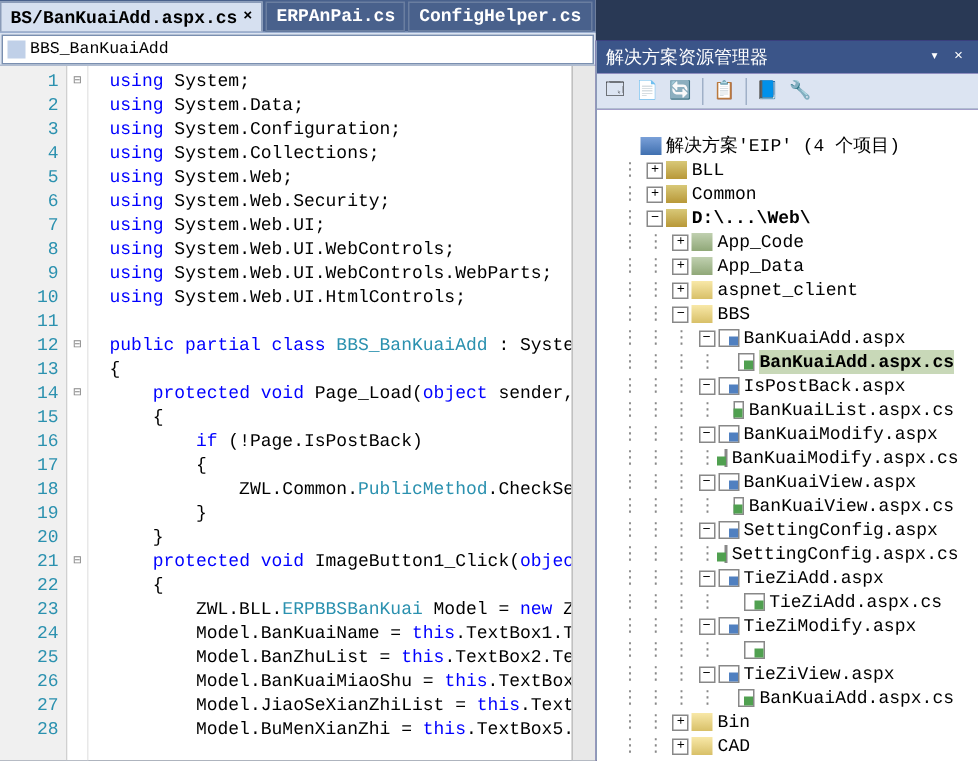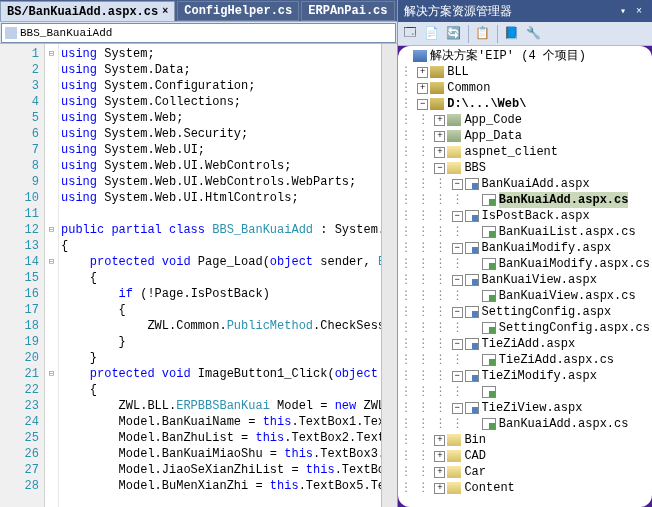--- a/index.html
+++ b/index.html
@@ -1,40 +1,40 @@
 <!DOCTYPE html>
 <html><head>
 <meta charset="utf-8">
 <style>
 * { margin: 0; padding: 0; box-sizing: border-box; font-family: Consolas, "Courier New", monospace; }
 body { width: 652px; height: 507px; display: flex; background: #293955; overflow: hidden; }
 .left-pane { width: 397px; display: flex; flex-direction: column; background: #fff; }
-.right-pane { width: 255px; display: flex; flex-direction: column; background: #4c1d95; border-left: 1px solid #8a9bb8; }
+.right-pane { width: 255px; display: flex; flex-direction: column; background: #4c1d95; border-left: 1px solid #8a9bb8; margin-top: 27px; }
 .tab-bar { height: 22px; background: #49618c; display: flex; align-items: flex-end; border-bottom: 1px solid #9cb0d0; }
 .tab { height: 20px; padding: 0 6px; font-size: 12px; display: flex; align-items: center; background: #d6e0f0; border: 1px solid #8a9bb8; border-bottom: none; margin-right: 2px; position: relative; color: #000; font-weight: bold; }
 .tab.inactive { background: #49618c; color: #fff; border: 1px solid #6a7ea0; }
 .tab .x { margin-left: 4px; font-size: 10px; }
 .dd-bar { height: 22px; display: flex; background: #dce4f2; border-bottom: 1px solid #b0bcd0; }
 .dd { flex: 1; height: 20px; margin: 1px; background: #fff; border: 1px solid #7a8fb0; font-size: 11px; display: flex; align-items: center; padding: 0 3px; overflow: hidden; white-space: nowrap; }
 .dd .ico { width: 12px; height: 12px; margin-right: 3px; background: #c0d0e8; display: inline-block; }
 .editor { flex: 1; display: flex; overflow: hidden; position: relative; }
 .gutter { width: 45px; background: #f0f0f0; border-right: 1px solid #d0d0d0; text-align: right; padding-right: 5px; font-size: 12px; color: #2b91af; line-height: 16px; padding-top: 2px; }
 .fold { width: 14px; background: #fff; border-right: 1px solid #e8e8e8; font-size: 9px; line-height: 16px; padding-top: 2px; text-align: center; color: #888; }
 .fold div { height: 16px; }
-.code { flex: 1; font-size: 12px; line-height: 16px; padding: 2px 0 0 2px; white-space: pre; overflow: hidden; }
+.code { flex: 1; font-size: 12px; line-height: 16px; padding: 2px 0 0 2px; white-space: pre; overflow: hidden; margin-left: 12px; }
 .kw { color: #0000ff; }
 .typ { color: #2b91af; }
 .vsb { width: 16px; background: #e8e8e8; border-left: 1px solid #c0c0c0; }
 .panel-title { height: 22px; background: #3b5589; color: #fff; font-size: 12px; display: flex; align-items: center; padding: 0 6px; font-family: "Microsoft YaHei", SimSun, sans-serif; }
 .panel-title .tx { flex: 1; }
 .panel-title .btn { width: 14px; height: 14px; margin-left: 2px; display: flex; align-items: center; justify-content: center; font-size: 10px; }
 .se-toolbar { height: 24px; background: #dce4f2; border-bottom: 1px solid #b0bcd0; display: flex; align-items: center; padding: 0 2px; gap: 2px; }
 .tbtn { width: 20px; height: 20px; border: 1px solid transparent; display: flex; align-items: center; justify-content: center; font-size: 12px; }
 .tsep { width: 1px; height: 18px; background: #a0b0c8; margin: 0 2px; }
-.tree { flex: 1; overflow: auto; font-size: 12px; font-family: SimSun, "Courier New", monospace; background: #fff; padding: 2px; line-height: 16px; border-radius: 12px; }
+.tree { flex: 1; overflow: auto; font-size: 12px; font-family: SimSun, "Courier New", monospace; background: #fff; padding: 16px; line-height: 16px; }
 .node { display: flex; align-items: center; height: 16px; white-space: nowrap; }
 .tw { width: 11px; height: 11px; border: 1px solid #888; display: inline-flex; align-items: center; justify-content: center; font-size: 9px; margin-right: 2px; background: #fff; color: #000; line-height: 1; }
 .nico { width: 14px; height: 12px; margin-right: 3px; display: inline-block; }
 .i-sol { background: linear-gradient(#7aa0d8,#4070b0); }
 .i-proj { background: linear-gradient(#d8c878,#b89838); }
 .i-fold { background: linear-gradient(#f8e8a8,#d8c068); }
 .i-foldg { background: linear-gradient(#c0d0b0,#90a878); }
 .i-aspx { background: #fff; border: 1px solid #888; position: relative; }
 .i-aspx::after { content: ""; position: absolute; bottom: 0; right: 0; width: 6px; height: 6px; background: #5080c0; }
 .i-cs { background: #fff; border: 1px solid #888; position: relative; }
@@ -45,24 +45,24 @@
 </head>
 <body>
 
 <div class="left-pane">
   <div class="tab-bar" id="tabs">
       <div class="tab">
         <span>BS/BanKuaiAdd.aspx.cs</span>
         <span class="x">×</span>
       </div>
       <div class="tab inactive">
+        <span>ERPAnPai.cs</span>
+      </div>
+      <div class="tab inactive">
         <span>ConfigHelper.cs</span>
-      </div>
-      <div class="tab inactive">
-        <span>ERPAnPai.cs</span>
       </div>
     </div>
   <div class="dd-bar">
     <div class="dd">
         <span class="ico"></span>
         <span>BBS_BanKuaiAdd</span>
       </div>
   </div>
   <div class="editor">
     <div class="gutter" id="gutter">1<br>2<br>3<br>4<br>5<br>6<br>7<br>8<br>9<br>10<br>11<br>12<br>13<br>14<br>15<br>16<br>17<br>18<br>19<br>20<br>21<br>22<br>23<br>24<br>25<br>26<br>27<br>28<br></div>

